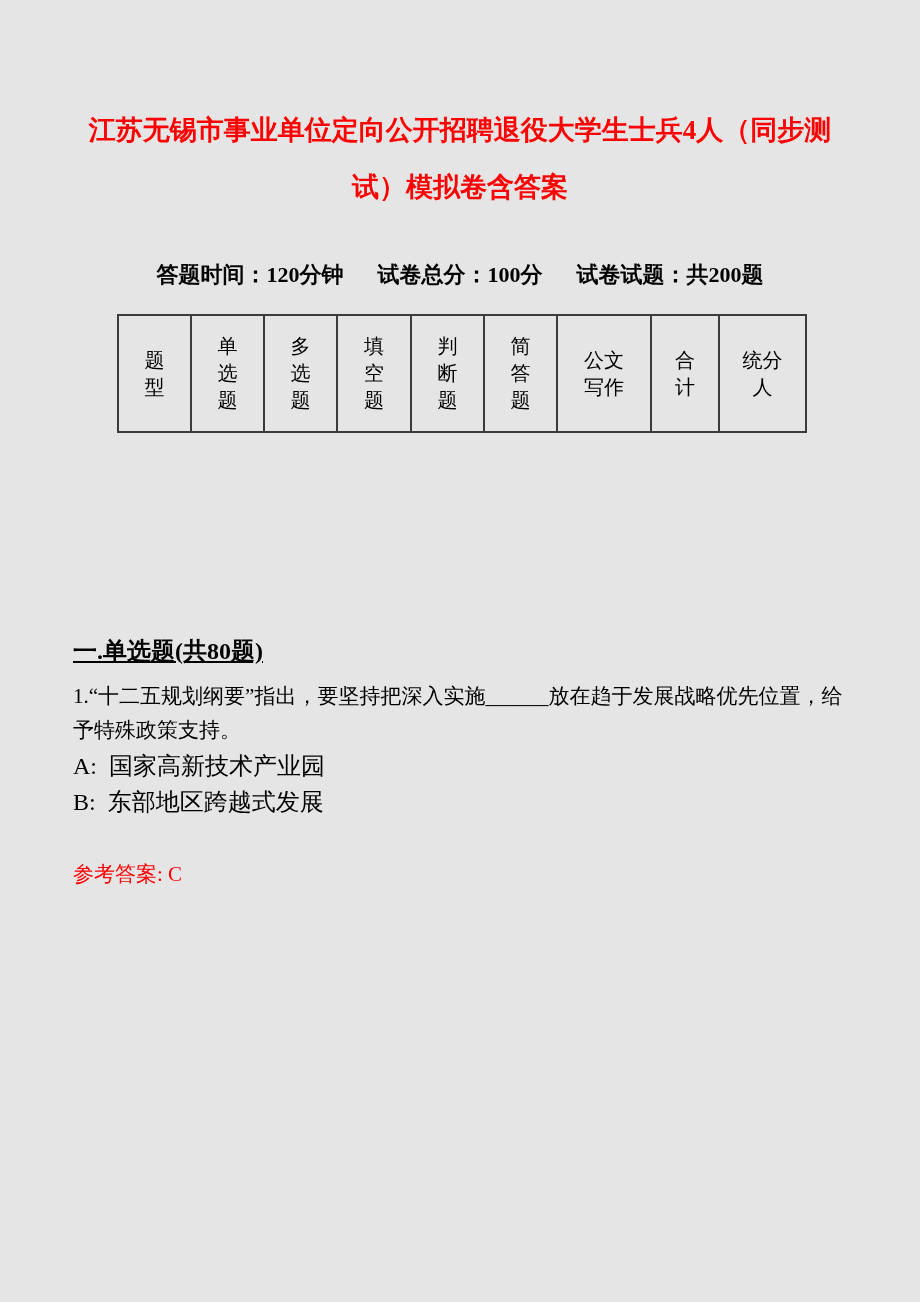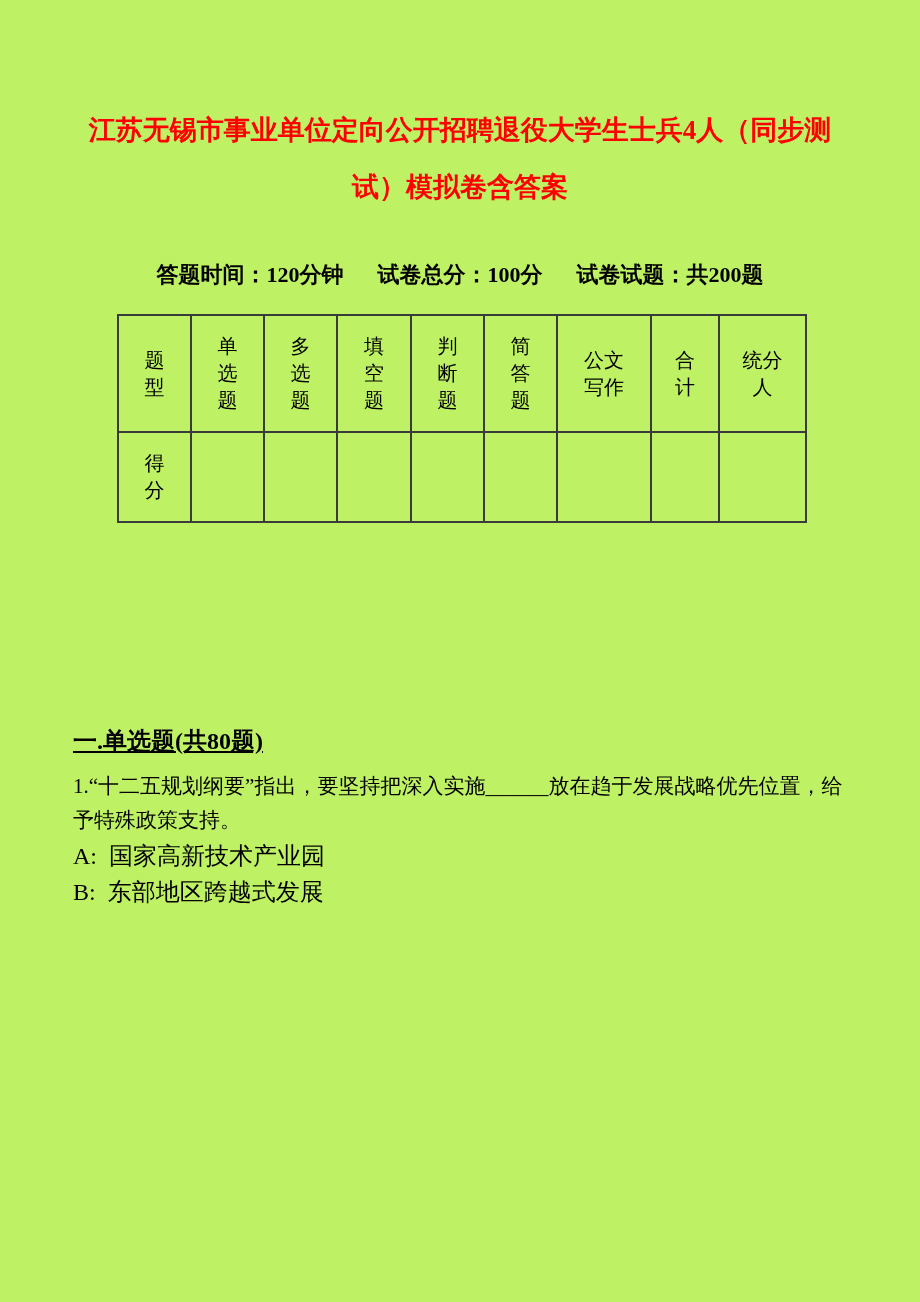--- a/index.html
+++ b/index.html
@@ -1,19 +1,19 @@
 <!DOCTYPE html>
 <html><head>
 <meta charset="utf-8">
 <style>
   html,body{margin:0;padding:0;background:#ffffff;}
   .page{
     position:relative;
     width:920px;height:1302px;
-    background:#bef264;
+    background:#e5e5e5;
     box-sizing:border-box;
     padding:102px 73px 0 73px;
     font-family:"Liberation Serif","DejaVu Serif",serif;
     color:#000000;
     overflow:hidden;
   }
   .title{
     color:#ff0000;
     font-size:27px;
     font-weight:bold;
@@ -110,41 +110,31 @@
         <td>题型</td>
         <td>单选题</td>
         <td>多选题</td>
         <td>填空题</td>
         <td>判断题</td>
         <td>简答题</td>
         <td>公文写作</td>
         <td>合计</td>
         <td>统分人</td>
       </tr>
-      <tr class="score-value-row">
-        <td>得分</td>
-        <td></td>
-        <td></td>
-        <td></td>
-        <td></td>
-        <td></td>
-        <td></td>
-        <td></td>
-        <td></td>
-      </tr>
     </tbody>
   </table>
 
   <h2 class="section-heading">一.单选题(共80题)</h2>
 
   <p class="question">1.“十二五规划纲要”指出，要坚持把深入实施______放在趋于发展战略优先位置，给予特殊政策支持。</p>
 
   <p class="option">
     <span class="opt-label">A:</span><span>国家高新技术产业园</span>
   </p>
   <p class="option">
     <span class="opt-label">B:</span><span>东部地区跨越式发展</span>
   </p>
 
+  <p class="answer-line red">参考答案: C</p>
 
 
 
 </div>
 
 </body></html>

